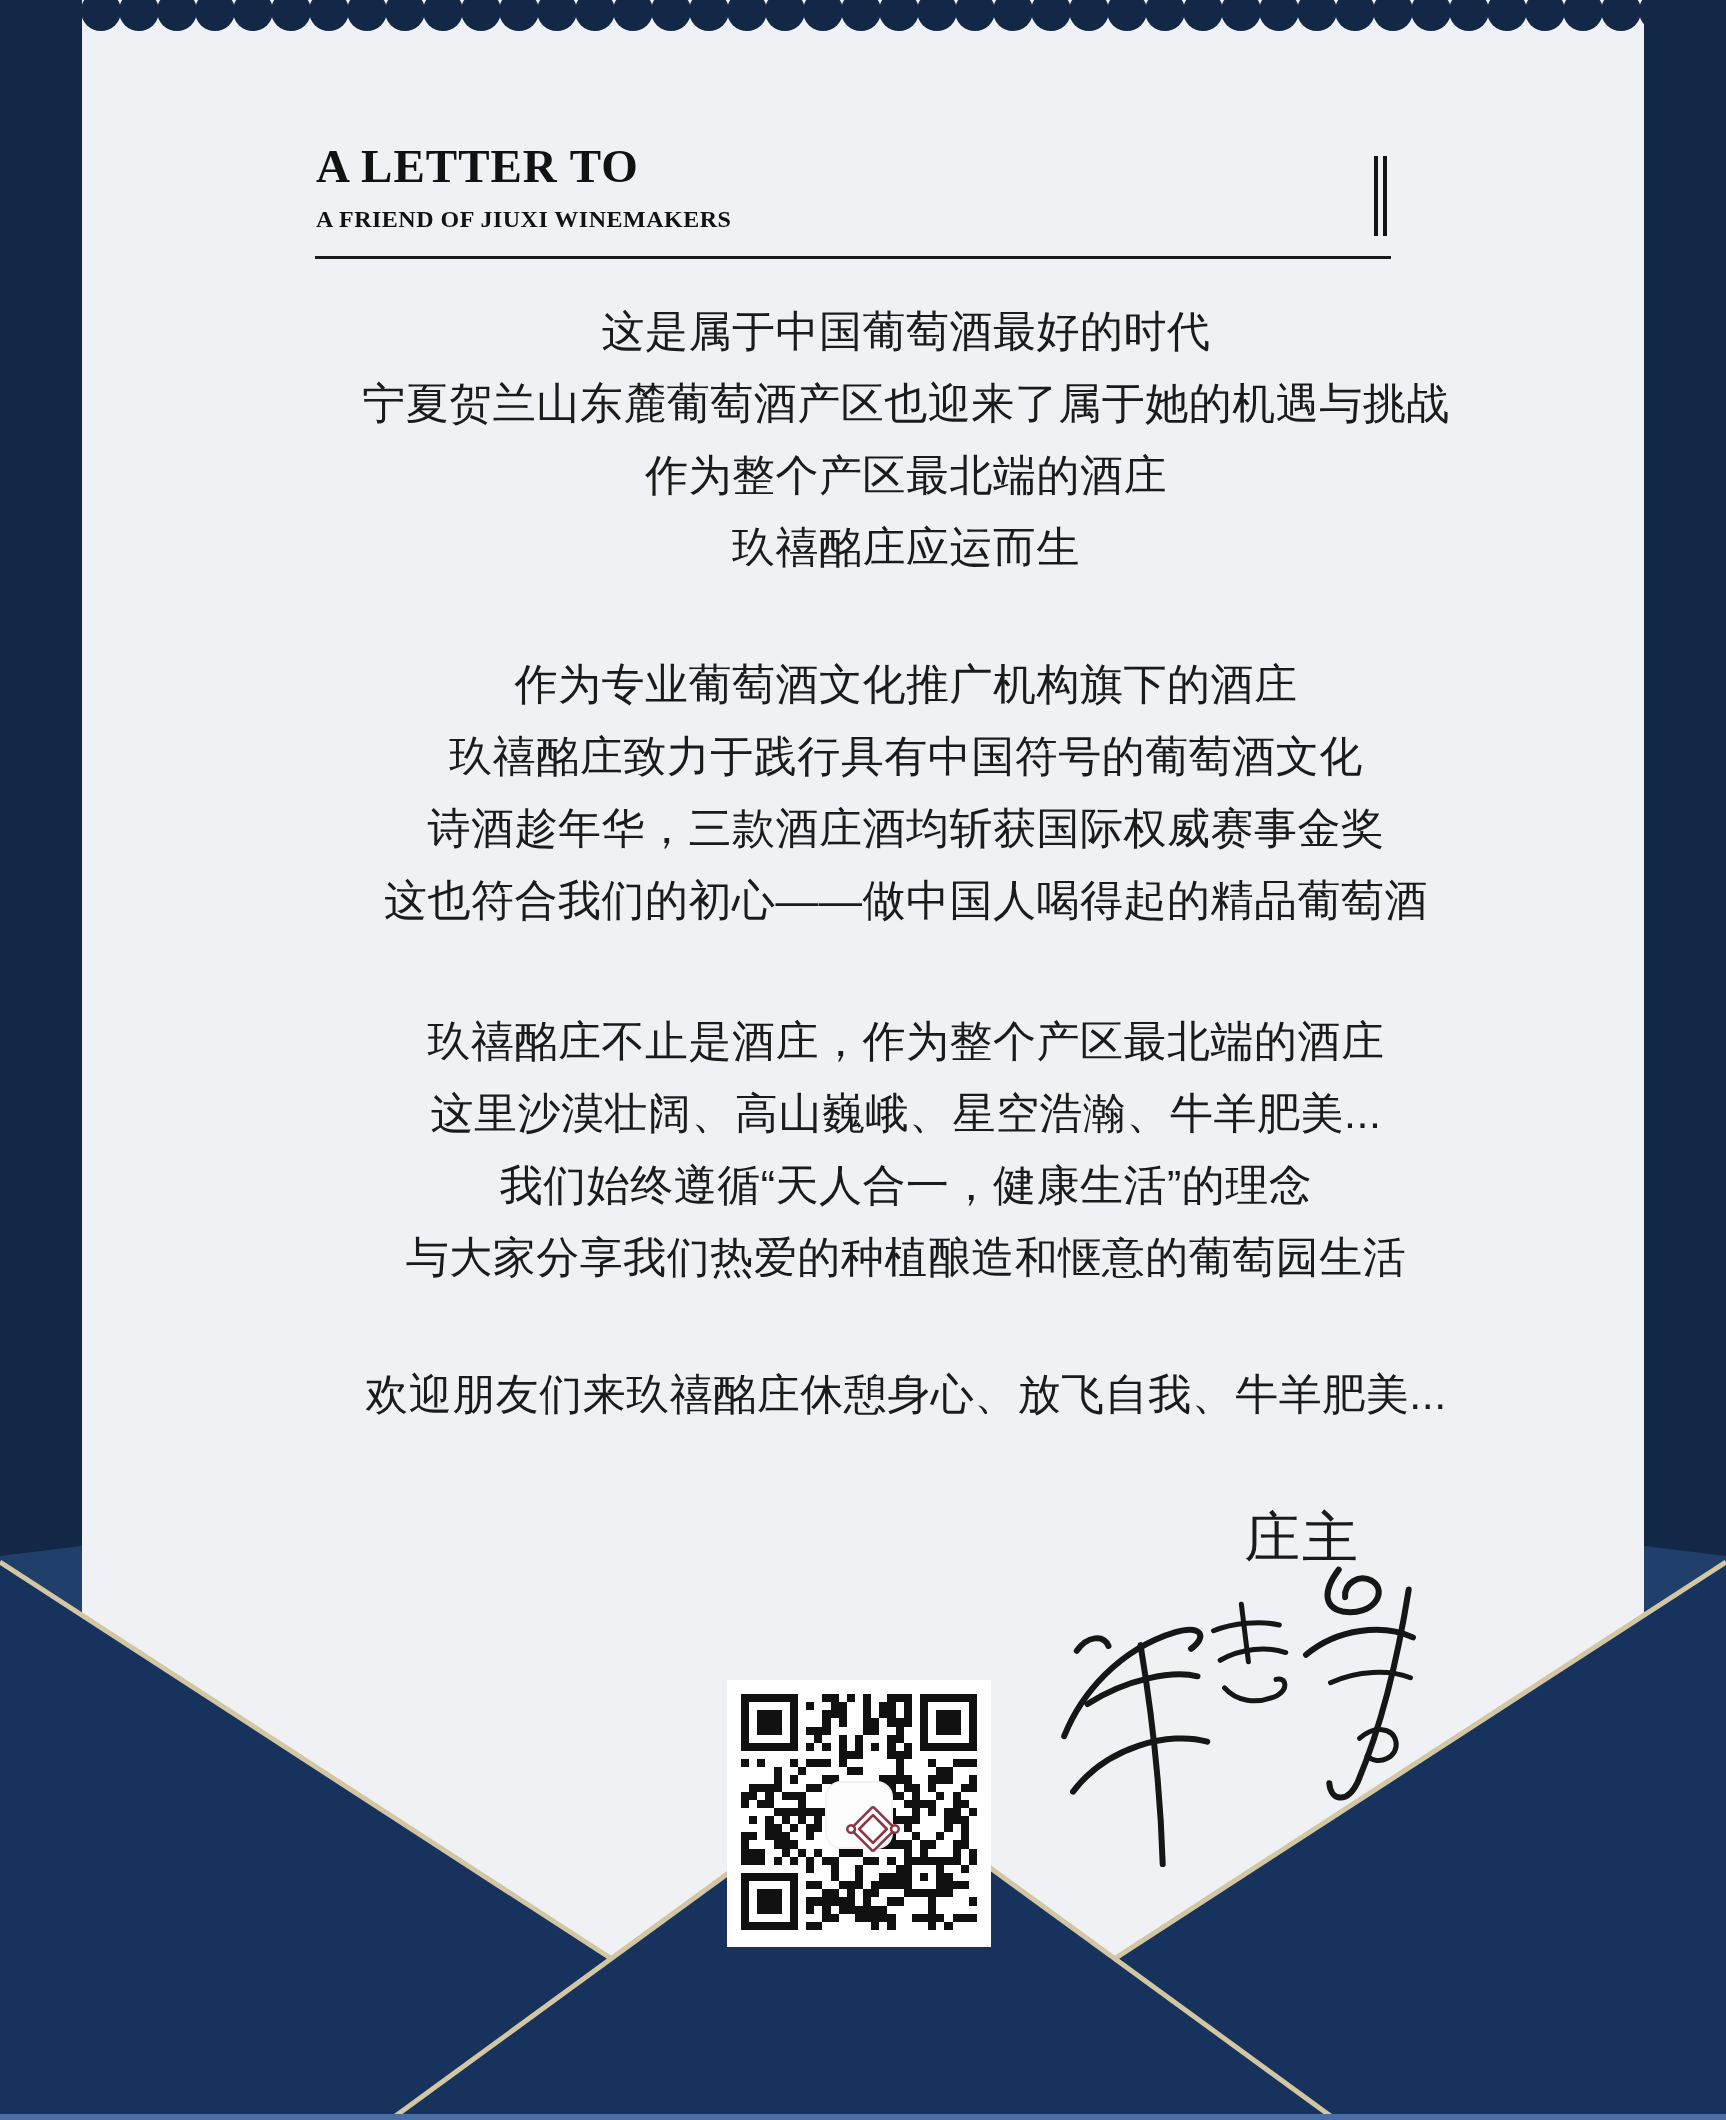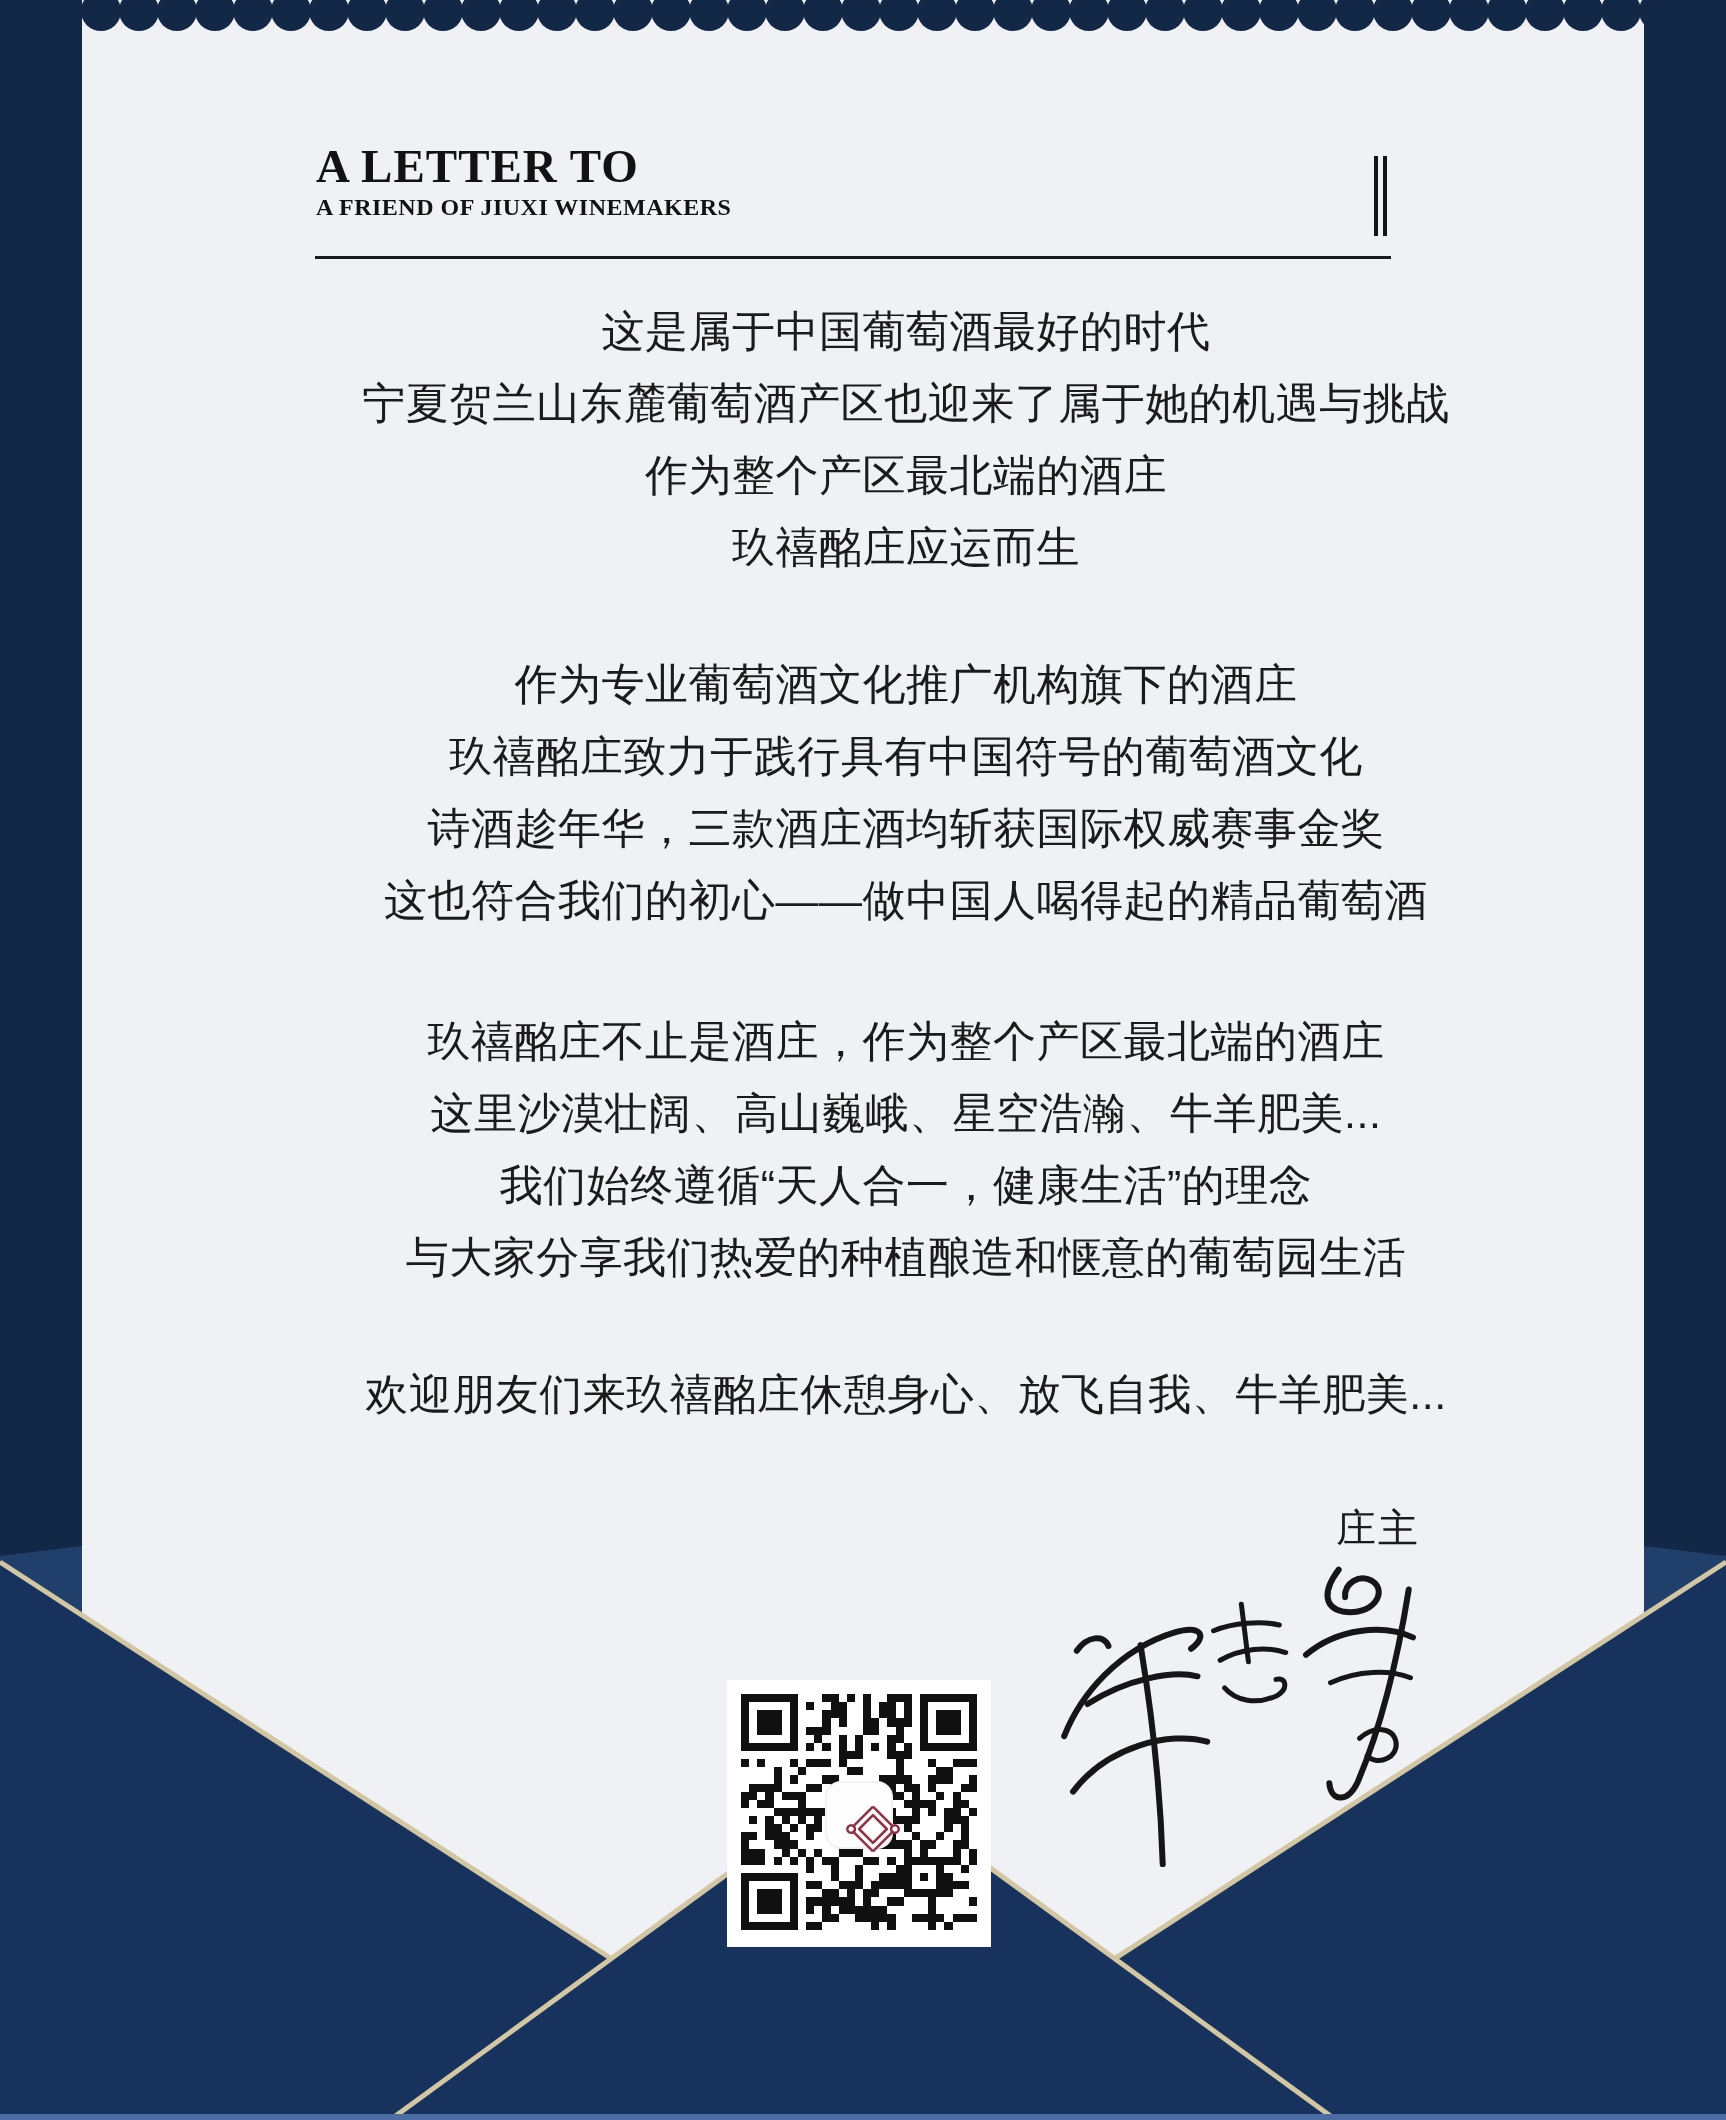--- a/index.html
+++ b/index.html
@@ -9,30 +9,30 @@
   *{margin:0;padding:0;box-sizing:border-box;}
   html,body{width:1726px;height:2120px;}
   body{position:relative;overflow:hidden;background:var(--bg);
        font-family:"Liberation Sans","DejaVu Sans",sans-serif;color:var(--ink);}
   .paper{position:absolute;left:82px;top:32px;width:1562px;height:2088px;background:var(--paper);}
   .scallop{position:absolute;left:82px;top:0;width:1562px;height:33px;}
   
   .header{position:absolute;top:140px;left:316px;width:1042px;text-align:left;
           font-family:"Liberation Serif","DejaVu Serif",serif;font-weight:700;color:#121212;}
   .header .title{font-size:47px;line-height:1.12;letter-spacing:1px;}
-  .header .subtitle{font-size:24px;line-height:1.2;margin-top:0;letter-spacing:0.5px;}
+  .header .subtitle{font-size:24px;line-height:1.2;margin-top:12px;letter-spacing:0.5px;}
   .dbar{position:absolute;top:156px;left:1372px;width:20px;height:80px;}
   .dbar i{position:absolute;top:0;bottom:0;width:4px;background:#141414;}
   .dbar i.b1{left:2px;} .dbar i.b2{left:11px;}
   .rule{position:absolute;left:315px;top:256px;width:1076px;height:3px;background:#1A1A1A;}
   
   .line{position:absolute;left:316px;width:1180px;height:62px;font-size:43px;
         letter-spacing:0.5px;white-space:nowrap;color:var(--ink);text-align:center;}
-  .closing-role{position:absolute;left:1308px;top:1501px;width:140px;height:62px;
-        font-size:40px;text-align:center;letter-spacing:2px;}
+  .closing-role{position:absolute;left:1244px;top:1501px;width:140px;height:62px;
+        font-size:56px;text-align:left;letter-spacing:2px;}
   .signature{position:absolute;left:1048px;top:1538px;width:400px;height:330px;}
   
   .qr-panel{position:absolute;left:727px;top:1680px;width:264px;height:267px;background:#ffffff;z-index:6;}
   .qr-panel svg{position:absolute;left:14px;top:14px;}
   .qr-logo{position:absolute;left:100px;top:103px;width:64px;height:64px;background:#fdfdfd;
            border-radius:14px;box-shadow:0 0 0 2px #f1f1f1;z-index:7;}
   .envelope{position:absolute;left:0;top:0;z-index:5;pointer-events:none;}
 </style>
 </head>
 <body>

